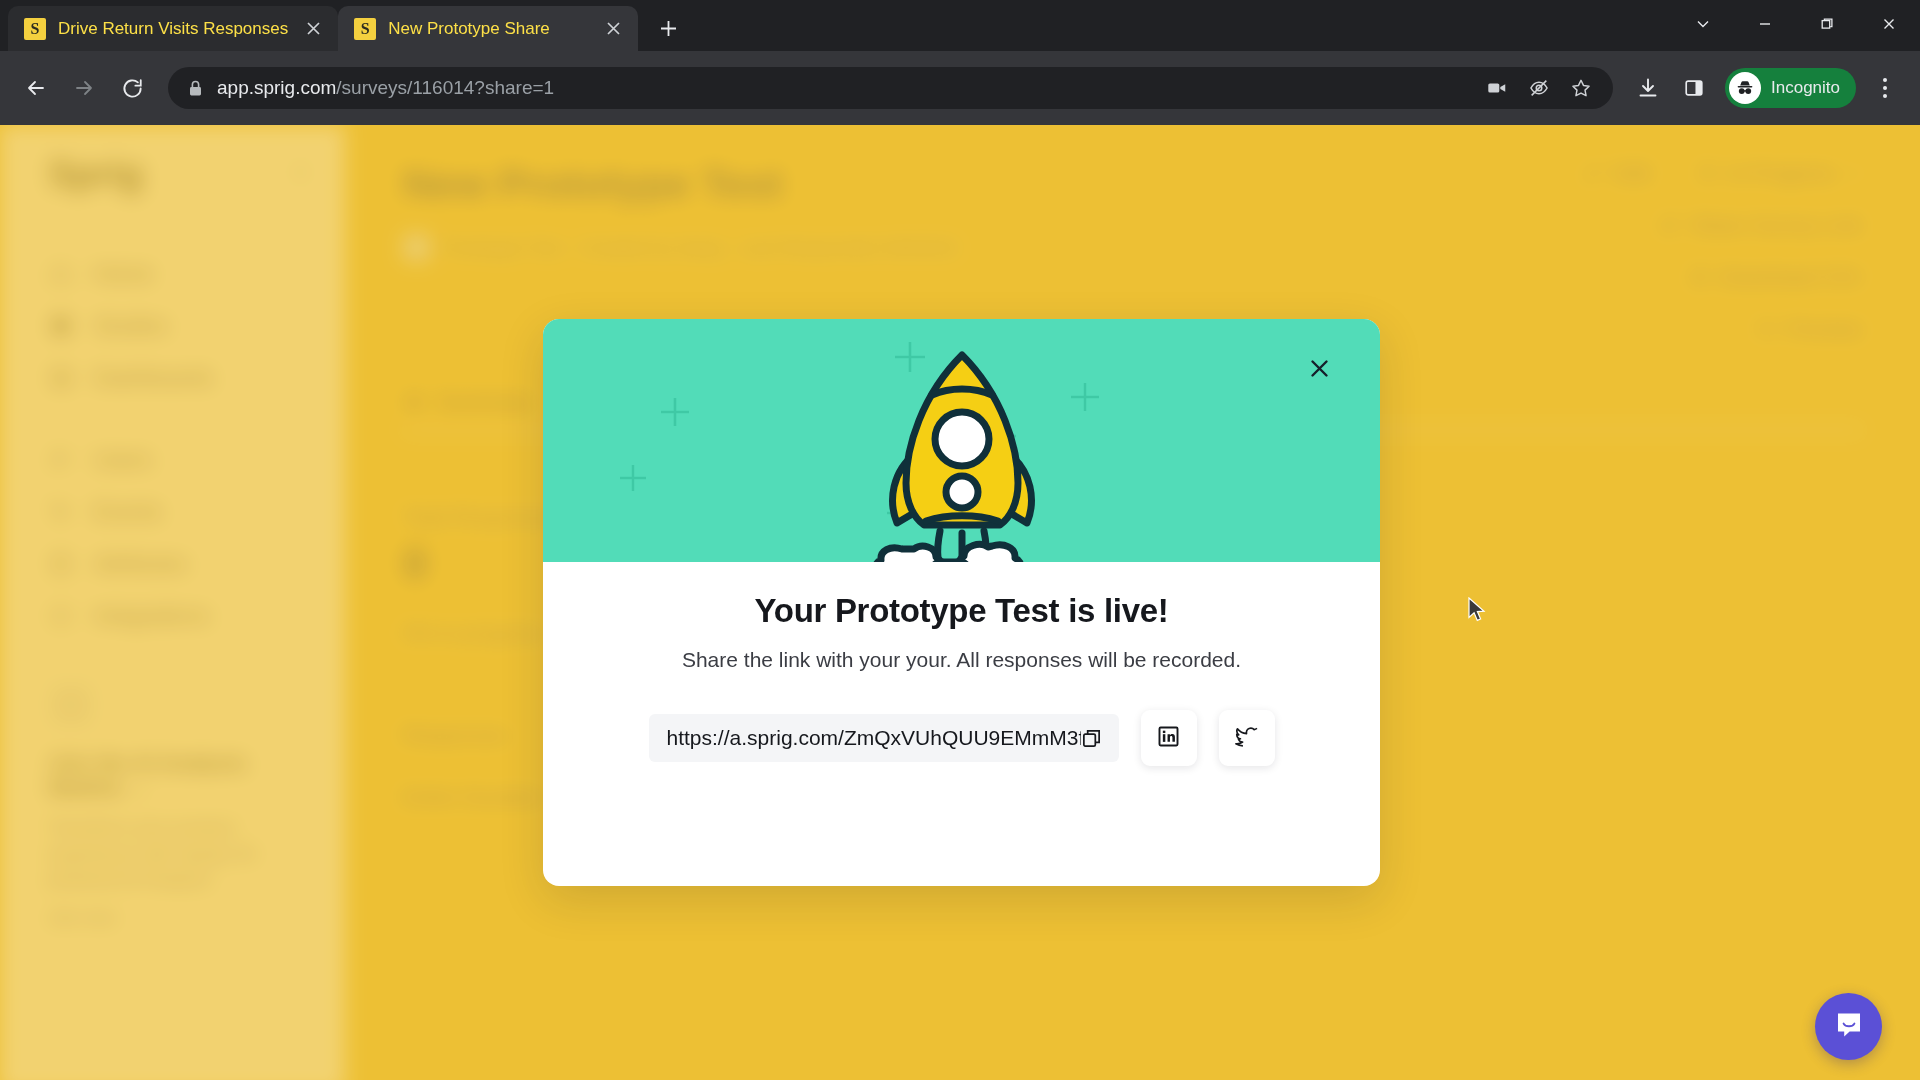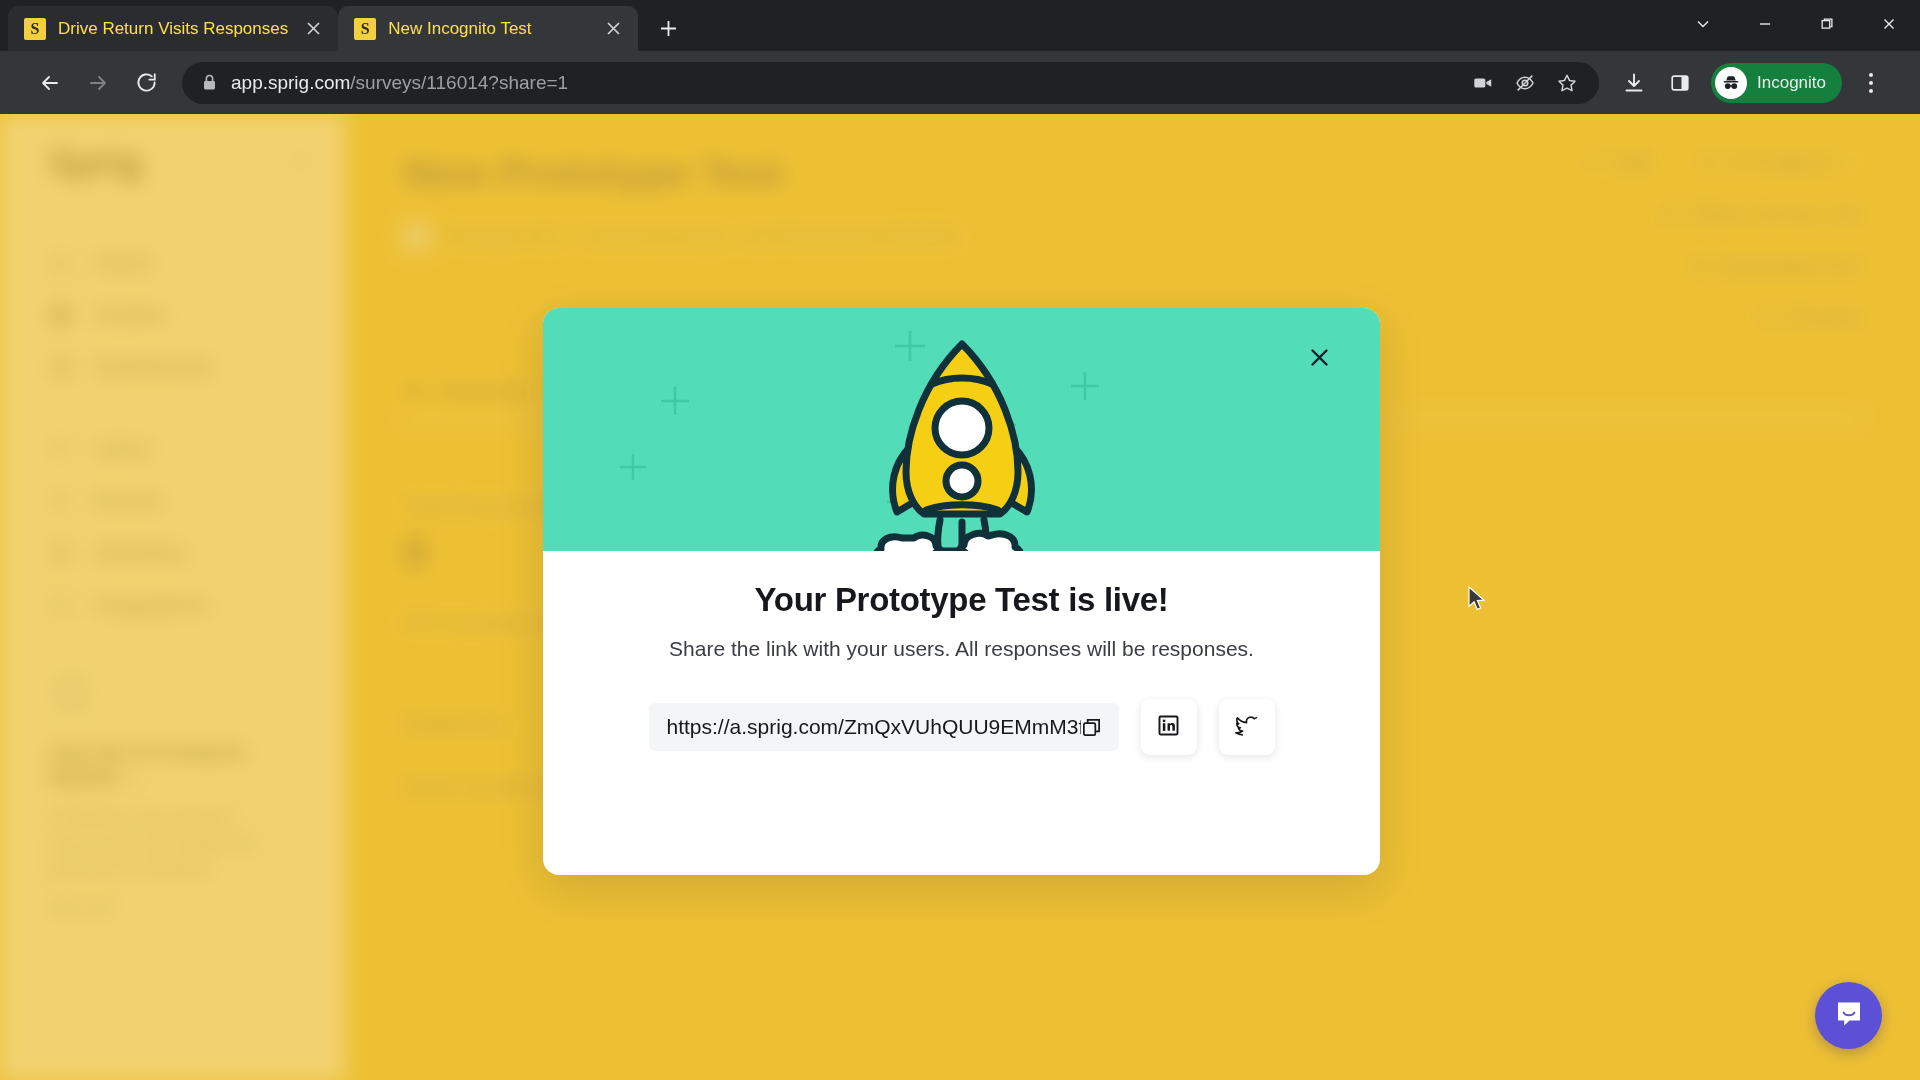--- a/index.html
+++ b/index.html
@@ -78,25 +78,25 @@
     align-items: center;
   }
   .wc {
     width: 62px; height: 48px;
     display: flex; align-items: center; justify-content: center;
     color: #e8eaed;
   }
   .wc svg { display: block; }
 
   .toolbar {
-    height: 63px;
+    height: 74px;
     background: #35363a;
     display: flex;
     align-items: center;
-    padding: 0 28px;
+    padding: 0 14px;
     gap: 4px;
   }
   .navbtn {
     width: 44px; height: 44px;
     display: flex; align-items: center; justify-content: center;
     border-radius: 50%;
     color: #e8eaed;
   }
   .navbtn.disabled { color: #7e8286; }
   .omnibox {
@@ -400,21 +400,21 @@
       <span class="tab-title">Drive Return Visits Responses</span>
       <span class="tab-close">
         <svg width="15" height="15" viewBox="0 0 15 15" fill="none" stroke="currentColor" stroke-width="1.7">
             <path d="M2 2 L13 13 M13 2 L2 13"></path>
           </svg>
       </span>
     </div>
 
     <div class="tab active">
       <span class="tab-favicon">S</span>
-      <span class="tab-title">New Incognito Test</span>
+      <span class="tab-title">New Prototype Share</span>
       <span class="tab-close">
         <svg width="15" height="15" viewBox="0 0 15 15" fill="none" stroke="currentColor" stroke-width="1.7">
             <path d="M2 2 L13 13 M13 2 L2 13"></path>
           </svg>
       </span>
     </div>
 
     <div class="newtab">
       <svg width="19" height="19" viewBox="0 0 19 19" fill="none" stroke="currentColor" stroke-width="1.8">
           <path d="M9.5 2 V17 M2 9.5 H17"></path>
@@ -757,21 +757,21 @@
 
         <div class="modal-close">
           <svg width="21" height="21" viewBox="0 0 21 21" fill="none" stroke="currentColor" stroke-width="2.4" stroke-linecap="round">
               <path d="M3.5 3.5 L17.5 17.5 M17.5 3.5 L3.5 17.5"></path>
             </svg>
         </div>
       </div>
 
       <div class="modal-body">
         <div class="modal-title">Your Prototype Test is live!</div>
-        <div class="modal-sub">Share the link with your users. All responses will be responses.</div>
+        <div class="modal-sub">Share the link with your your. All responses will be recorded.</div>
 
         <div class="share-row">
           <div class="link-field">
             <span class="link-text">https://a.sprig.com/ZmQxVUhQUU9EMmM3fnN…</span>
             <span class="copy-icon">
               <svg width="21" height="21" viewBox="0 0 22 22" fill="none" stroke="currentColor" stroke-width="1.8">
                   <rect x="3" y="6.5" width="12" height="12.5" rx="1.4"></rect>
                   <path d="M7 6.5 V3 H19 V15 H15.2"></path>
                 </svg>
             </span>

